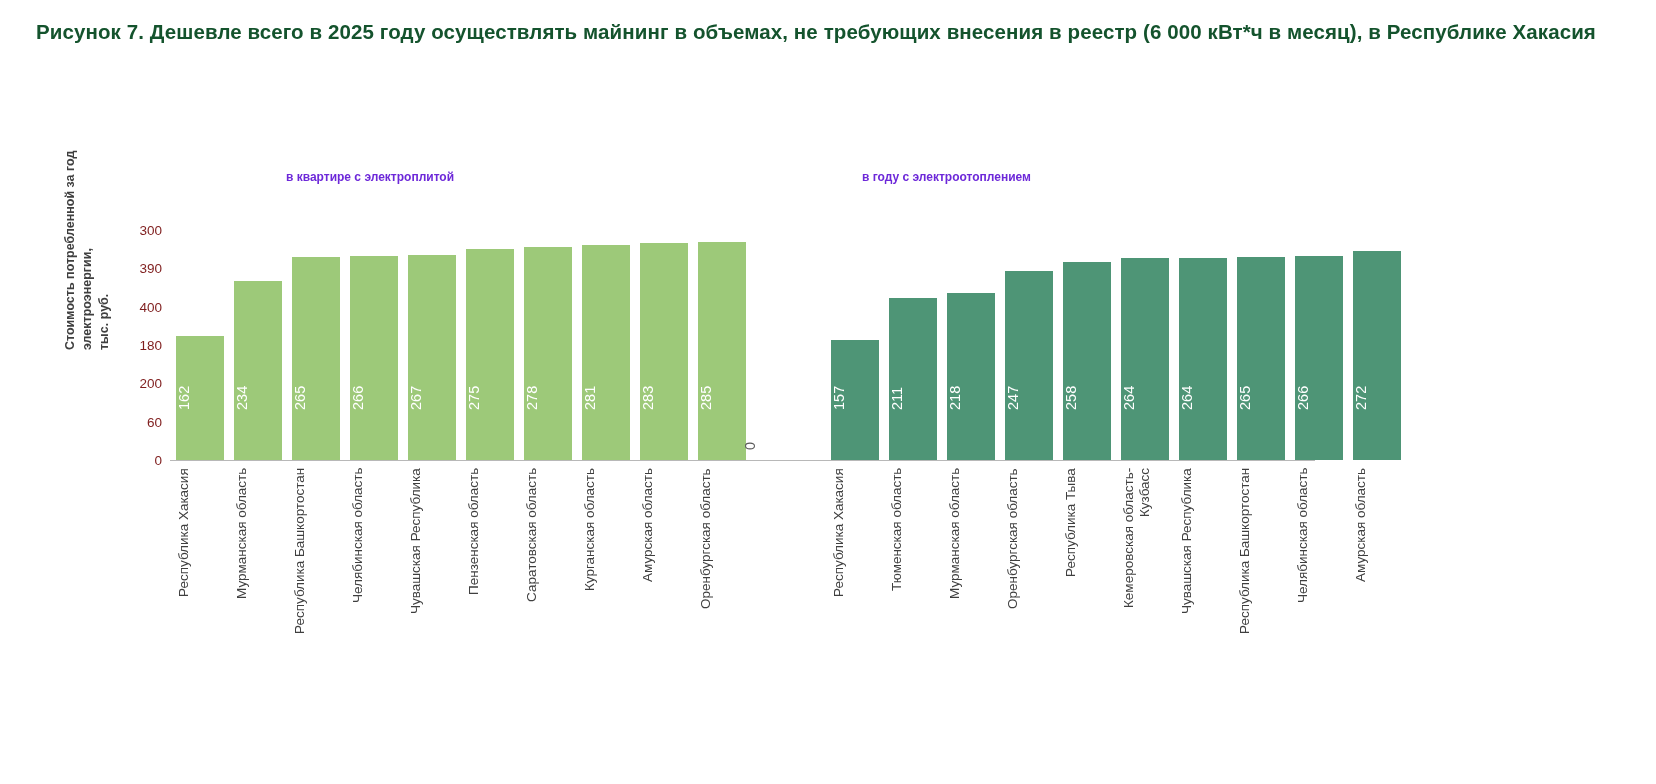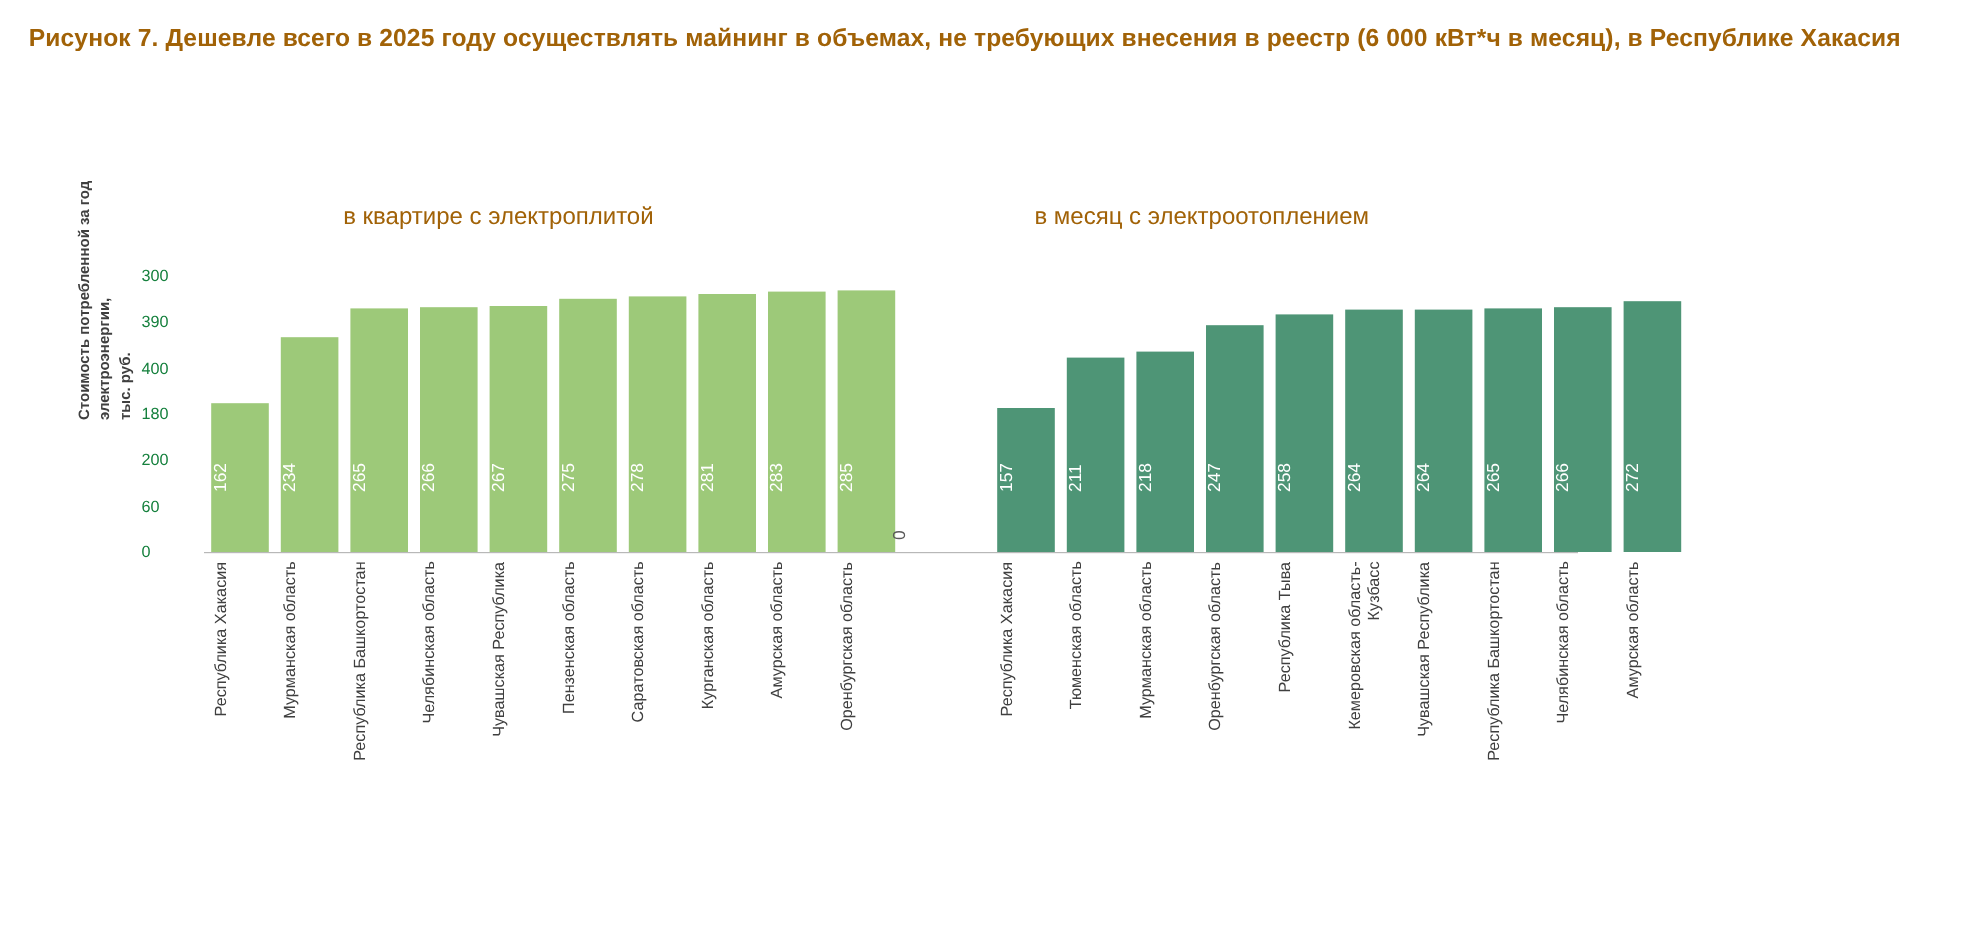--- a/index.html
+++ b/index.html
@@ -13,44 +13,44 @@
     height: 784px;
     font-family: "Liberation Sans", sans-serif;
     color: #1b1b1b;
     position: relative;
     overflow: hidden;
   }
 
   
   #figure-title {
     position: absolute;
-    left: 24px;
+    left: 36px;
     top: 16px;
     width: 1590px;
     font-size: 20.5px;
     font-weight: bold;
     line-height: 1.55;
-    color: #a16207;
+    color: #14532d;
     letter-spacing: 0.1px;
   }
 
   
   #chart-area {
     position: absolute;
     left: 0;
     top: 150px;
     width: 1656px;
     height: 620px;
   }
 
   .panel-title {
     position: absolute;
-    font-size: 20px;
-    font-weight: normal;
-    color: #a16207;
+    font-size: 12px;
+    font-weight: bold;
+    color: #6d28d9;
     white-space: nowrap;
   }
   #panel-title-left  { left: 286px; top: 20px; }
   #panel-title-right { left: 862px; top: 20px; }
 
   
   #y-axis-title {
     position: absolute;
     left: 62px;
     top: 200px;
@@ -70,23 +70,23 @@
     position: absolute;
     left: 118px;
     top: 80px;
     width: 44px;
     height: 230px;
   }
   #y-ticks .tick {
     position: absolute;
     right: 0;
     font-size: 13.5px;
-    color: #15803d;
+    color: #7f1d1d;
     transform: translateY(-50%);
-    text-align: left;
+    text-align: right;
     width: 44px;
   }
 
   
   #plot {
     position: absolute;
     left: 170px;
     top: 80px;
     width: 1145px;
     height: 230px;
@@ -164,21 +164,21 @@
   }
 </style>
 </head>
 <body>
 
 <div id="figure-title">Рисунок 7. Дешевле всего в 2025 году осуществлять майнинг в объемах, не требующих внесения в реестр (6 000 кВт*ч в месяц), в Республике Хакасия</div>
 
 <div id="chart-area">
 
   <div class="panel-title" id="panel-title-left">в квартире с электроплитой</div>
-  <div class="panel-title" id="panel-title-right">в месяц с электроотоплением</div>
+  <div class="panel-title" id="panel-title-right">в году с электроотоплением</div>
 
   <div id="y-axis-title">Стоимость потребленной за год электроэнергии,
 тыс. руб.</div>
 
   <div id="y-ticks">
       <div class="tick" style="top: 230px;">0</div>
       <div class="tick" style="top: 191.667px;">60</div>
       <div class="tick" style="top: 153.333px;">200</div>
       <div class="tick" style="top: 115px;">180</div>
       <div class="tick" style="top: 76.6667px;">400</div>

